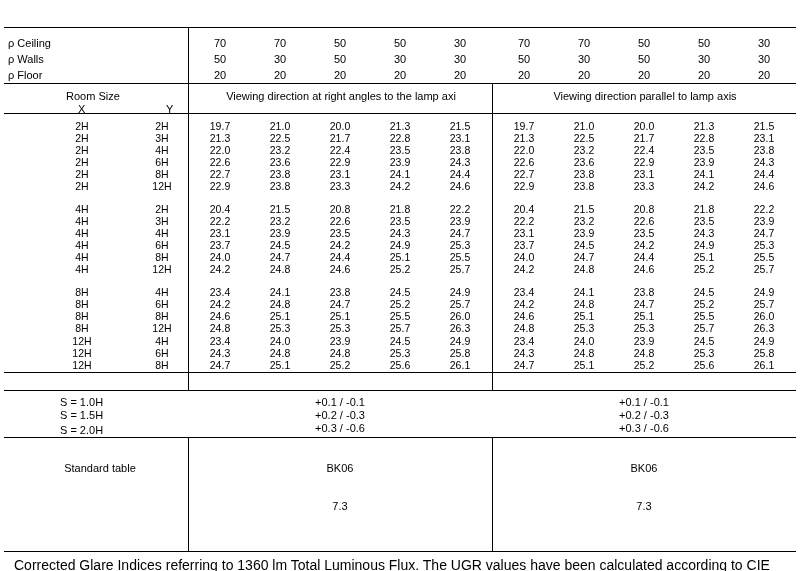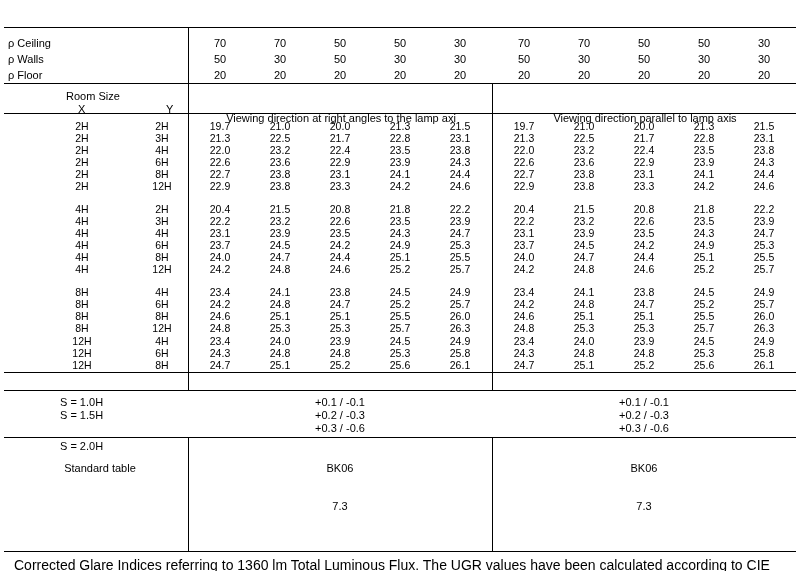--- a/index.html
+++ b/index.html
@@ -62,21 +62,20 @@
     font-size: 11px;
   }
   .hdr-roomsize {
     position: absolute;
     font-size: 11px;
   }
   .dir-hdr {
     position: absolute;
     font-size: 11px;
     text-align: center;
-    margin-top: 22px;
   }
   
   .datarow {
     position: absolute;
     left: 0;
     width: 800px;
     height: 11.6px;
     font-size: 10.5px;
   }
   .datarow .x {
@@ -464,21 +463,21 @@
 
 
   <div class="s-label" style="top:396px;">S  =  1.0H</div>
   <div class="s-val" style="left:280px; top:396px;">+0.1 / -0.1</div>
   <div class="s-val" style="left:584px; top:396px;">+0.1 / -0.1</div>
 
   <div class="s-label" style="top:409px;">S  =  1.5H</div>
   <div class="s-val" style="left:280px; top:409px;">+0.2 / -0.3</div>
   <div class="s-val" style="left:584px; top:409px;">+0.2 / -0.3</div>
 
-  <div class="s-label" style="top:440px;">S  =  2.0H</div>
+  <div class="s-label" style="top:424px;">S  =  2.0H</div>
   <div class="s-val" style="left:280px; top:422px;">+0.3 / -0.6</div>
   <div class="s-val" style="left:584px; top:422px;">+0.3 / -0.6</div>
 
   <div class="center-block" style="left:20px; top:462px; width:160px;">Standard table</div>
   <div class="center-block" style="left:260px; top:462px; width:160px;">BK06</div>
   <div class="center-block" style="left:564px; top:462px; width:160px;">BK06</div>
 
   <div class="center-block" style="left:260px; top:500px; width:160px;">7.3</div>
   <div class="center-block" style="left:564px; top:500px; width:160px;">7.3</div>
 

